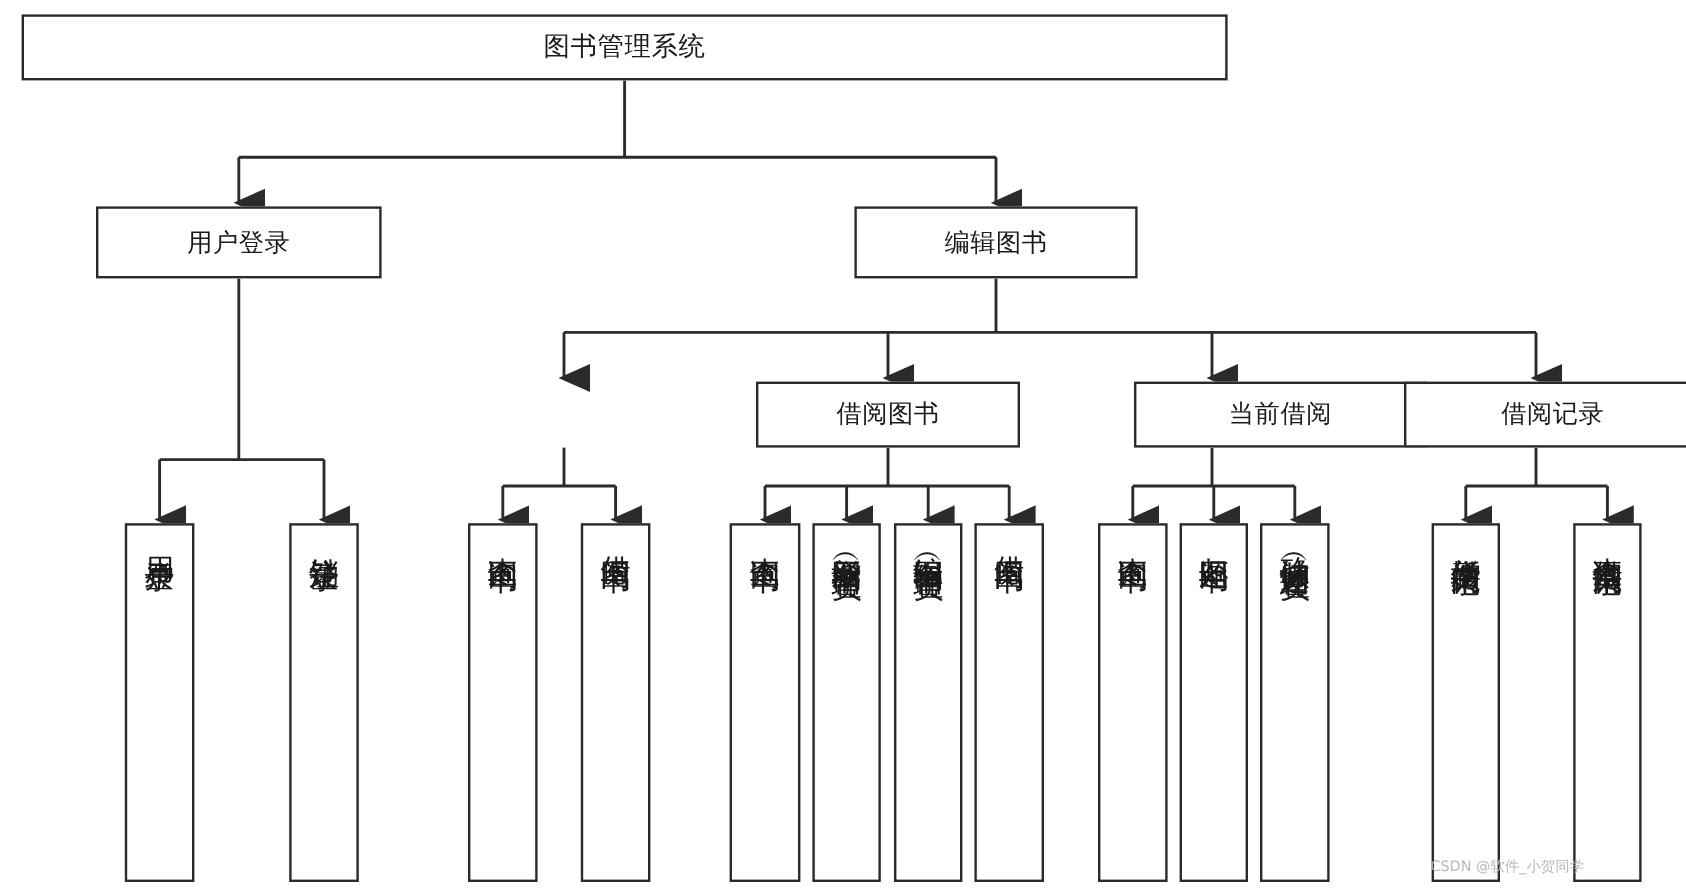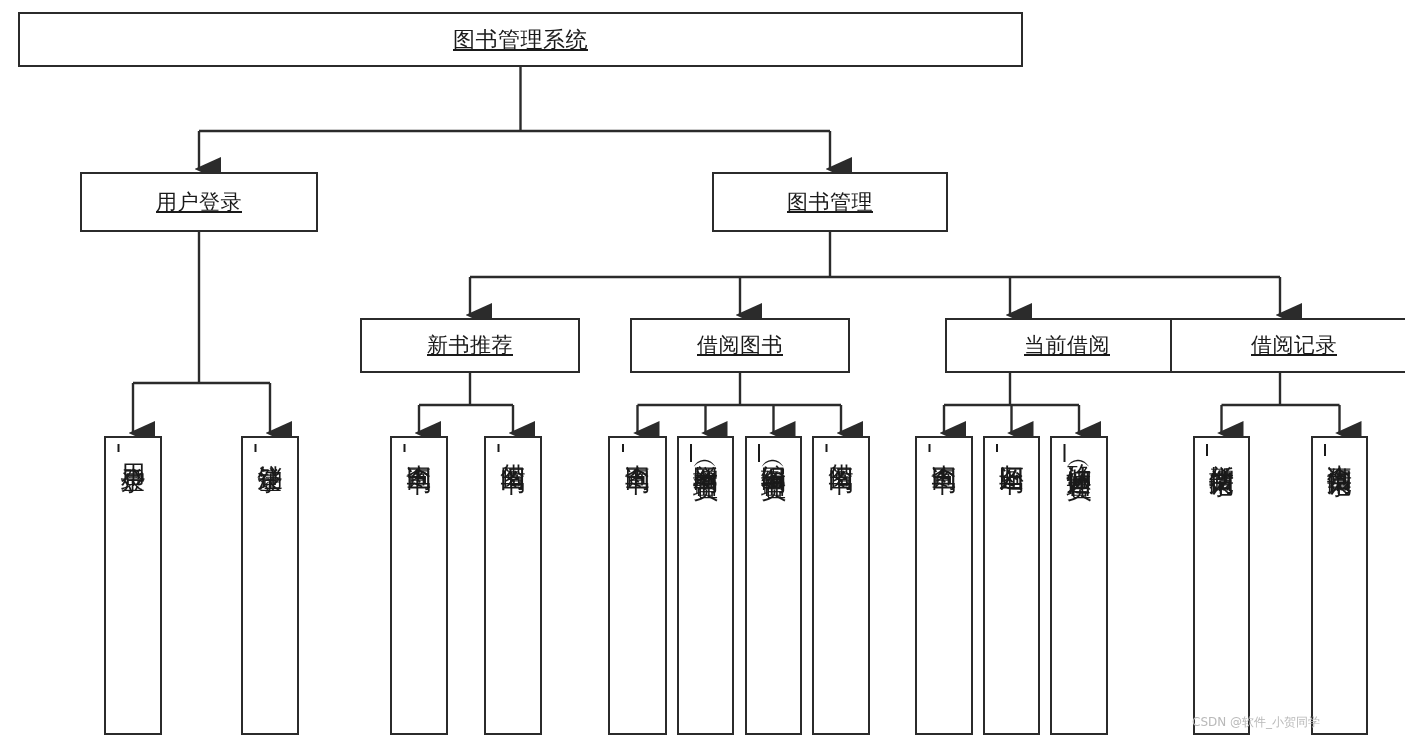--- a/index.html
+++ b/index.html
@@ -35,21 +35,20 @@
     align-items: center;
     justify-content: center;
     color: #1a1a1a;
     z-index: 2;
   }
   .node .lbl {
     display: block;
     text-align: right;
     line-height: 1.08;
     letter-spacing: 0.5px;
-    text-decoration: underline;
   }
   
   .node.horiz .lbl {
     writing-mode: horizontal-tb;
     font-size: 21px;
   }
   .node.root .lbl { font-size: 22px; }
   
   .node.vert {
     align-items: flex-start;
@@ -119,24 +118,21 @@
       </g>
   </svg>
 
   <div class="node root horiz" style="left: 18px; top: 12px; width: 1005px; height: 55px;">
     <span class="lbl">图书管理系统</span>
   </div>
   <div class="node horiz" style="left: 80px; top: 172px; width: 238px; height: 60px;">
     <span class="lbl">用户登录</span>
   </div>
   <div class="node horiz" style="left: 712px; top: 172px; width: 236px; height: 60px;">
-    <span class="lbl">图书管理</span>
-  </div>
-  <div class="node horiz" style="left: 360px; top: 318px; width: 220px; height: 55px;">
-    <span class="lbl">新书推荐</span>
+    <span class="lbl">编辑图书</span>
   </div>
   <div class="node horiz" style="left: 630px; top: 318px; width: 220px; height: 55px;">
     <span class="lbl">借阅图书</span>
   </div>
   <div class="node horiz" style="left: 900px; top: 318px; width: 244px; height: 55px; margin-left: 45px;">
     <span class="lbl">当前借阅</span>
   </div>
   <div class="node horiz" style="left: 1170px; top: 318px; width: 248px; height: 55px;">
     <span class="lbl">借阅记录</span>
   </div>

